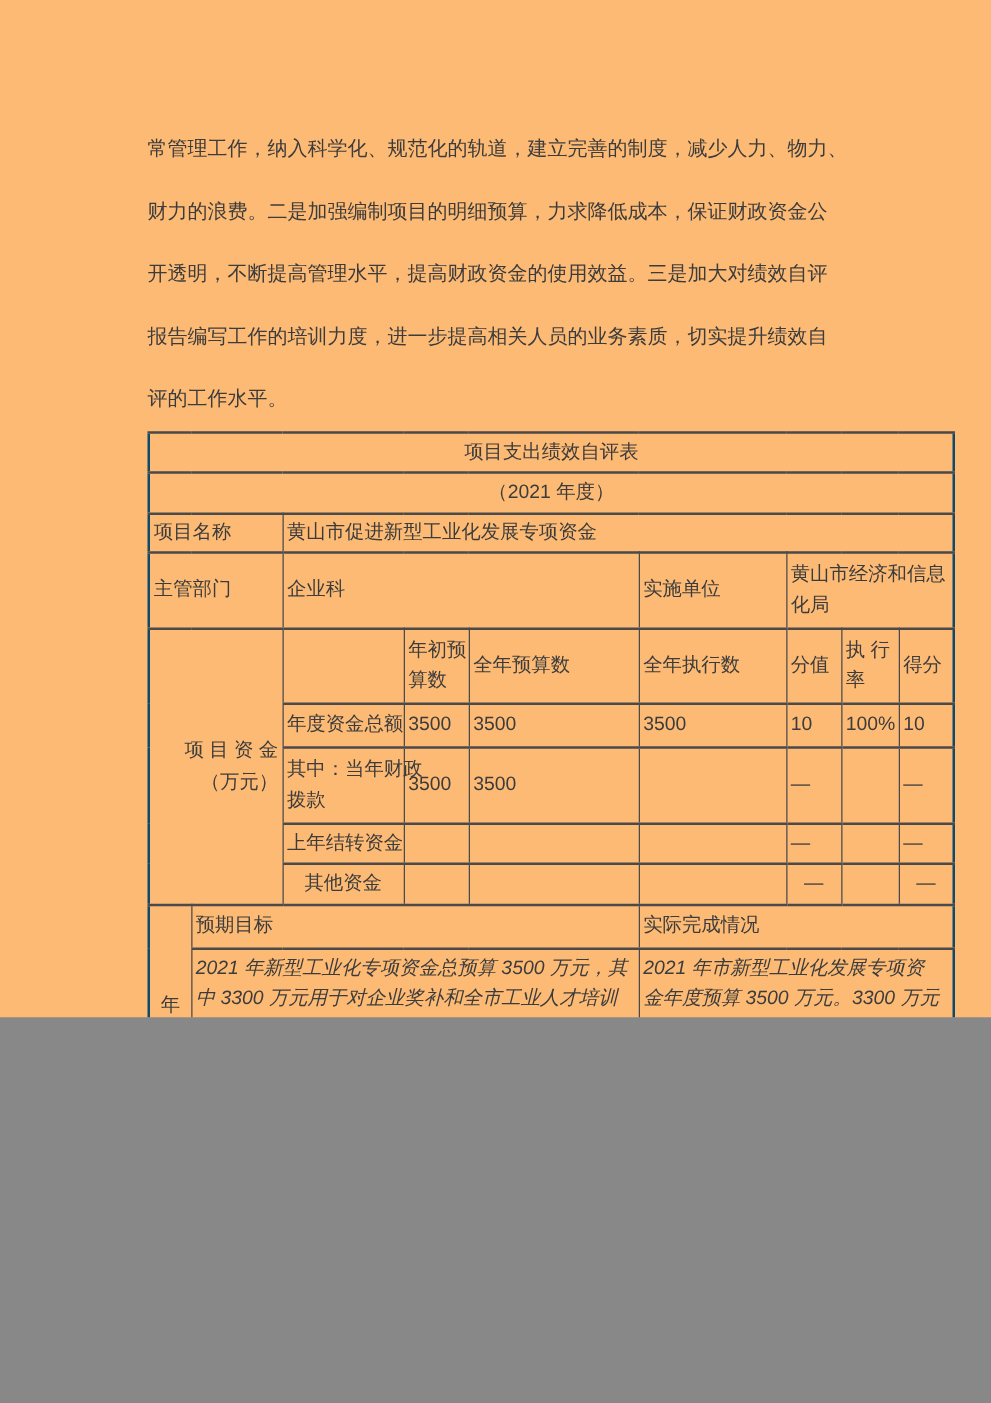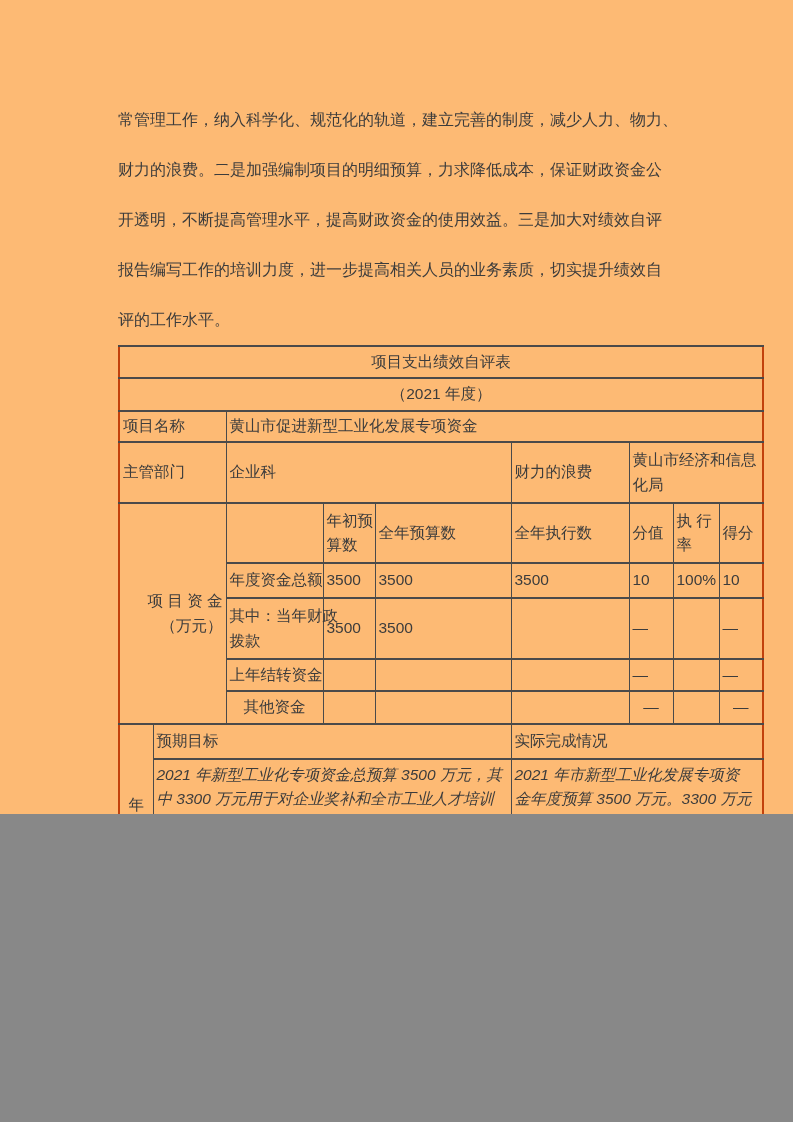--- a/index.html
+++ b/index.html
@@ -36,21 +36,21 @@
   }
   table.selfeval td {
     border: 1px solid #4a4a4a;
     border-top-width: 2px;
     border-bottom-width: 2px;
     padding: 1px 3px;
     vertical-align: middle;
     overflow: visible;
     line-height: 1.55;
   }
-  table.selfeval { border: 2px solid #c2410c; }
+  table.selfeval { border: 2px solid #0c4a6e; }
   .center { text-align: center; }
   .pre { white-space: pre; border-radius: 10px; }
   .nowrap { white-space: nowrap; }
   .goaltext {
     vertical-align: top !important;
     white-space: pre;
     line-height: 27px;
     padding-top: 3px !important;
     overflow: hidden !important;
     font-style: italic;
@@ -111,21 +111,21 @@
     </tr>
 
     <tr class="r3">
       <td colspan="2" class="nowrap">项目名称</td>
       <td colspan="7" class="nowrap">黄山市促进新型工业化发展专项资金</td>
     </tr>
 
     <tr class="r4">
       <td colspan="2" class="nowrap">主管部门</td>
       <td colspan="3" class="nowrap">企业科</td>
-      <td class="nowrap">财力的浪费</td>
+      <td class="nowrap">实施单位</td>
       <td colspan="3" class="pre">黄山市经济和信息
 化局</td>
     </tr>
 
     <tr class="r5">
       <td colspan="2" rowspan="5" class="fundslabel">项 目 资 金
 （万元）</td>
       <td></td>
       <td class="pre">年初预
 算数</td>

